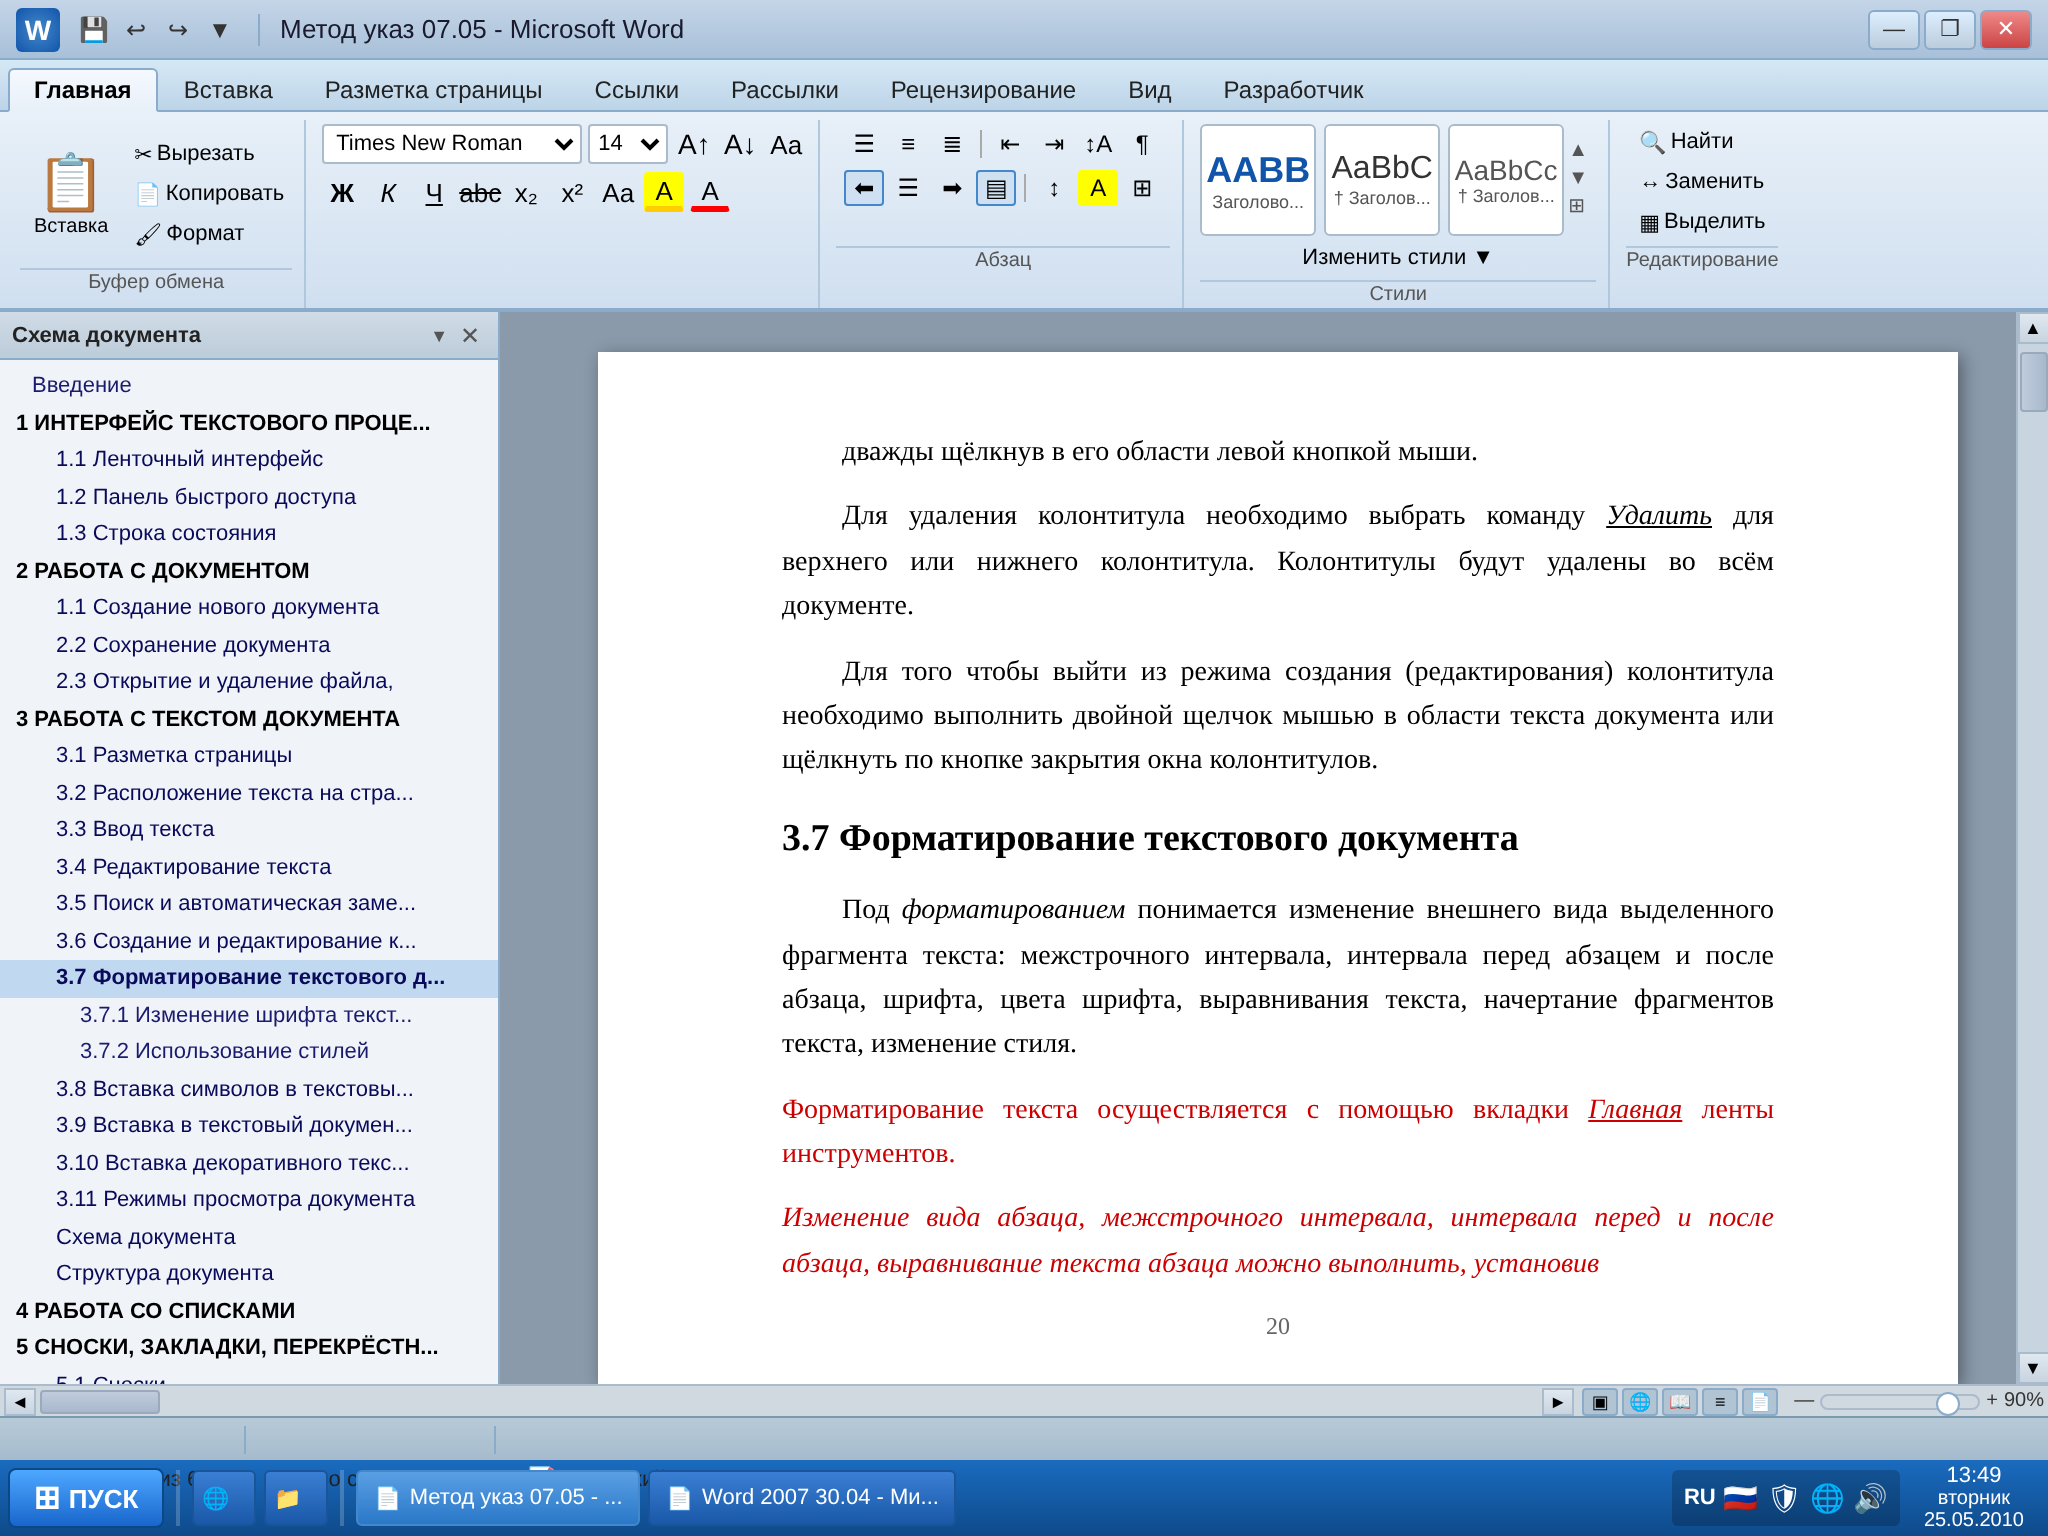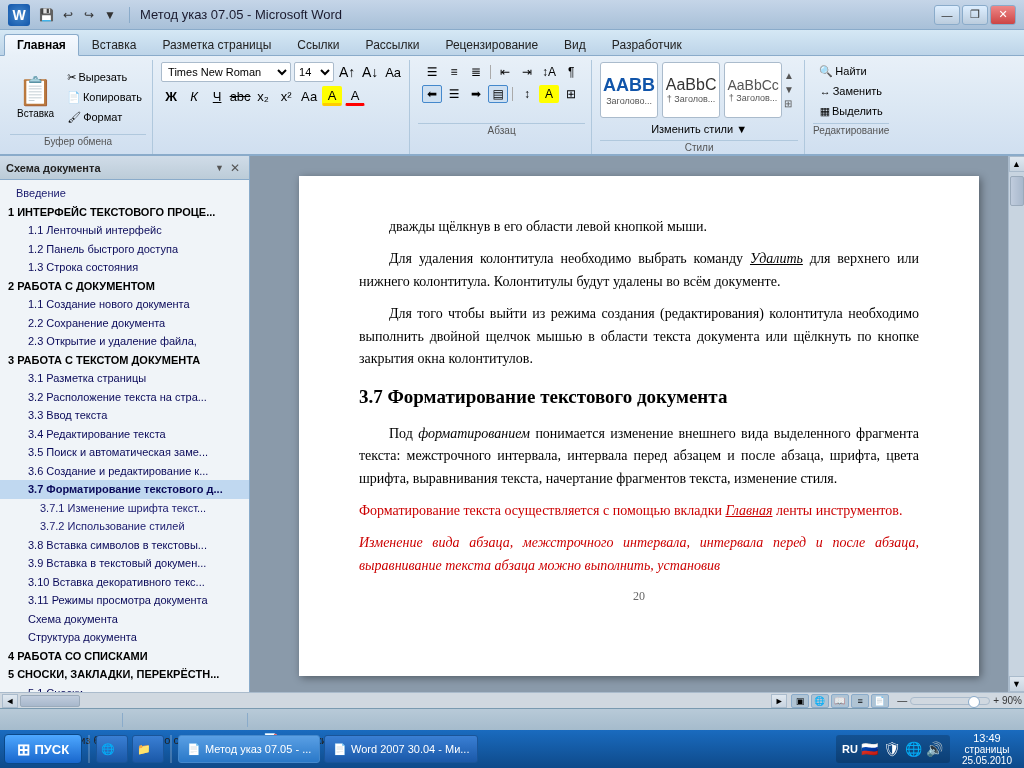--- a/index.html
+++ b/index.html
@@ -179,21 +179,21 @@
       flex-direction: column;
       align-items: center;
       padding: 20px 10px 0 10px;
       position: relative;
     }
     .doc-page {
       background: white;
       width: 680px;
       min-height: 500px;
       box-shadow: 2px 2px 8px rgba(0,0,0,0.4);
-      padding: 40px 60px;
+      padding: 40px 92px;
       font-family: 'Times New Roman', Times, serif;
       font-size: 14px;
       line-height: 1.6;
       color: #000;
       position: relative;
     }
     .doc-page p { text-align: justify; margin-bottom: 10px; text-indent: 30px; }
     .doc-page p.no-indent { text-indent: 0; }
     .doc-heading { font-size: 19px; font-weight: bold; text-align: left; margin: 12px 0 10px; }
     .red-text { color: #cc0000; }
@@ -554,16 +554,16 @@
   <div class="sys-tray">
     <span style="font-size:11px;font-weight:bold;">RU</span>
     <span style="font-size:14px;">🇷🇺</span>
     <span style="font-size:14px;">🛡</span>
     <span style="font-size:14px;">🌐</span>
     <span style="font-size:14px;">🔊</span>
   </div>
 
   <div class="clock" style="padding:0 8px;">
     <span>13:49</span>
-    <span style="font-size:10px;">страницы</span>
+    <span style="font-size:10px;">вторник</span>
     <span style="font-size:10px;">25.05.2010</span>
   </div>
 </div>
 
 </body></html>

